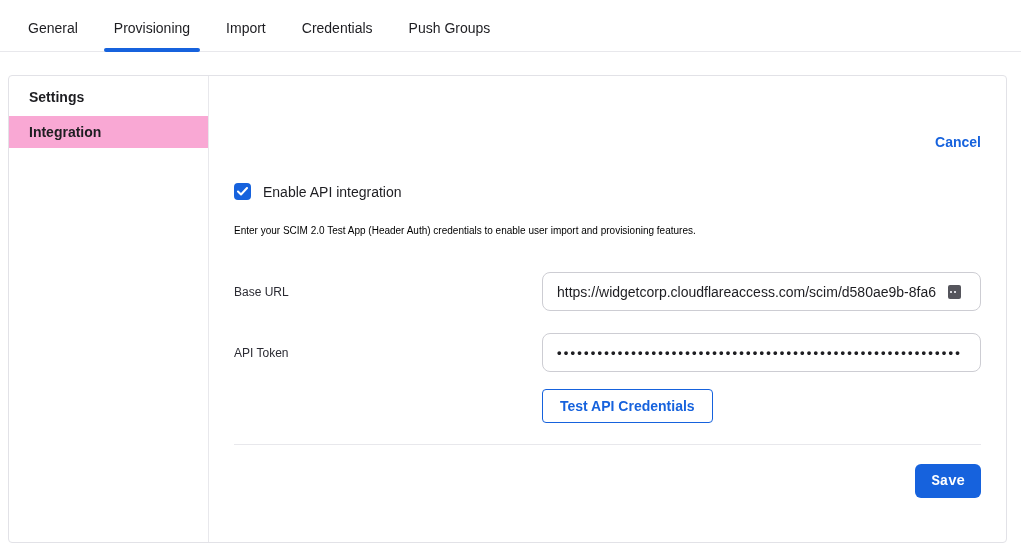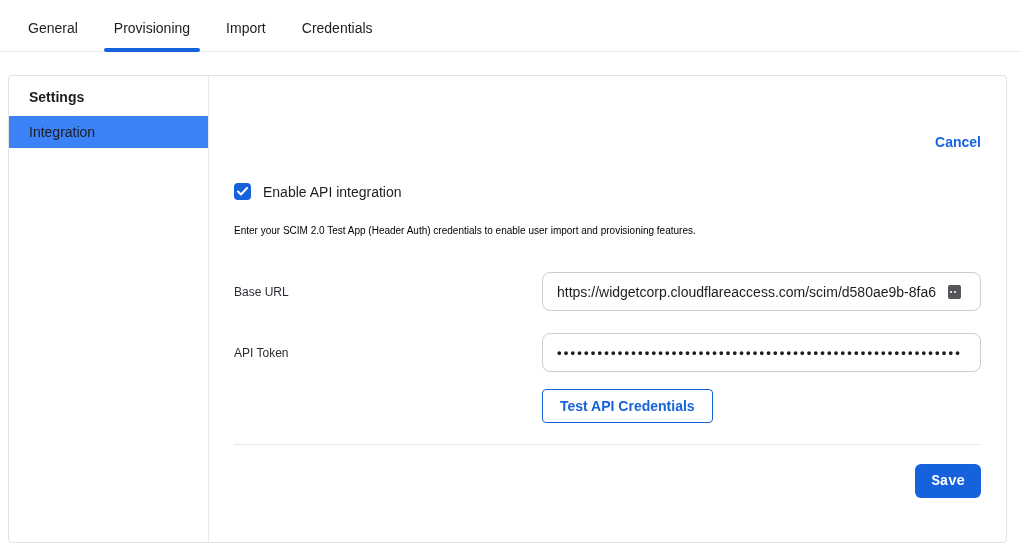--- a/index.html
+++ b/index.html
@@ -12,21 +12,21 @@
   .tab { position:relative; padding:0 10px 15px; margin:0 8px; font-size:14px; font-weight:normal; color:#1d1d21; cursor:pointer; white-space:nowrap; }
   .tab.active::after { content:""; position:absolute; left:0; right:0; bottom:-1px; height:4px; background:#1662dd; border-radius:2px; }
 
   
   .panel { position:absolute; left:8px; top:75px; width:999px; height:468px; background:#fff; border:1px solid #e2e2e7; border-radius:4px; display:flex; overflow:hidden; }
 
   
   .sidebar { width:200px; flex-shrink:0; border-right:1px solid #e8e8ec; padding-top:4px; }
   .sidebar-header { font-size:14px; font-weight:bold; color:#1d1d21; padding:9px 20px 11px; }
   .sidebar-item { font-size:14px; color:#1d1d21; padding:8px 20px; cursor:pointer; }
-  .sidebar-item.selected { background:#3b82f6; }
+  .sidebar-item.selected { background:#f9a8d4;font-weight:bold; }
 
   
   .content { flex:1; padding:0 25px; display:flex; flex-direction:column; }
   .cancel-row { margin-top:57px; text-align:right; }
   .cancel-link { font-size:14px; font-weight:bold; color:#1662dd; text-decoration:none; cursor:pointer; }
 
   .checkbox-row { margin-top:32px; display:flex; align-items:center; gap:12px; }
   .checkbox { width:17px; height:17px; background:#1662dd; border-radius:4px; display:flex; align-items:center; justify-content:center; cursor:pointer; flex-shrink:0; }
   .checkbox svg { display:block; }
   .checkbox-label { font-size:14px; font-weight:normal; color:#1d1d21; }
@@ -54,20 +54,21 @@
 </head>
 <body>
 
 <div class="canvas">
 
   <nav class="tabbar">
     <div class="tab">General</div>
     <div class="tab active">Provisioning</div>
     <div class="tab">Import</div>
     <div class="tab">Credentials</div>
+    <div class="tab">Push Groups</div>
   </nav>
 
   <section class="panel">
 
     <aside class="sidebar">
       <div class="sidebar-header">Settings</div>
       <div class="sidebar-item selected">Integration</div>
     </aside>
 
     <main class="content">

